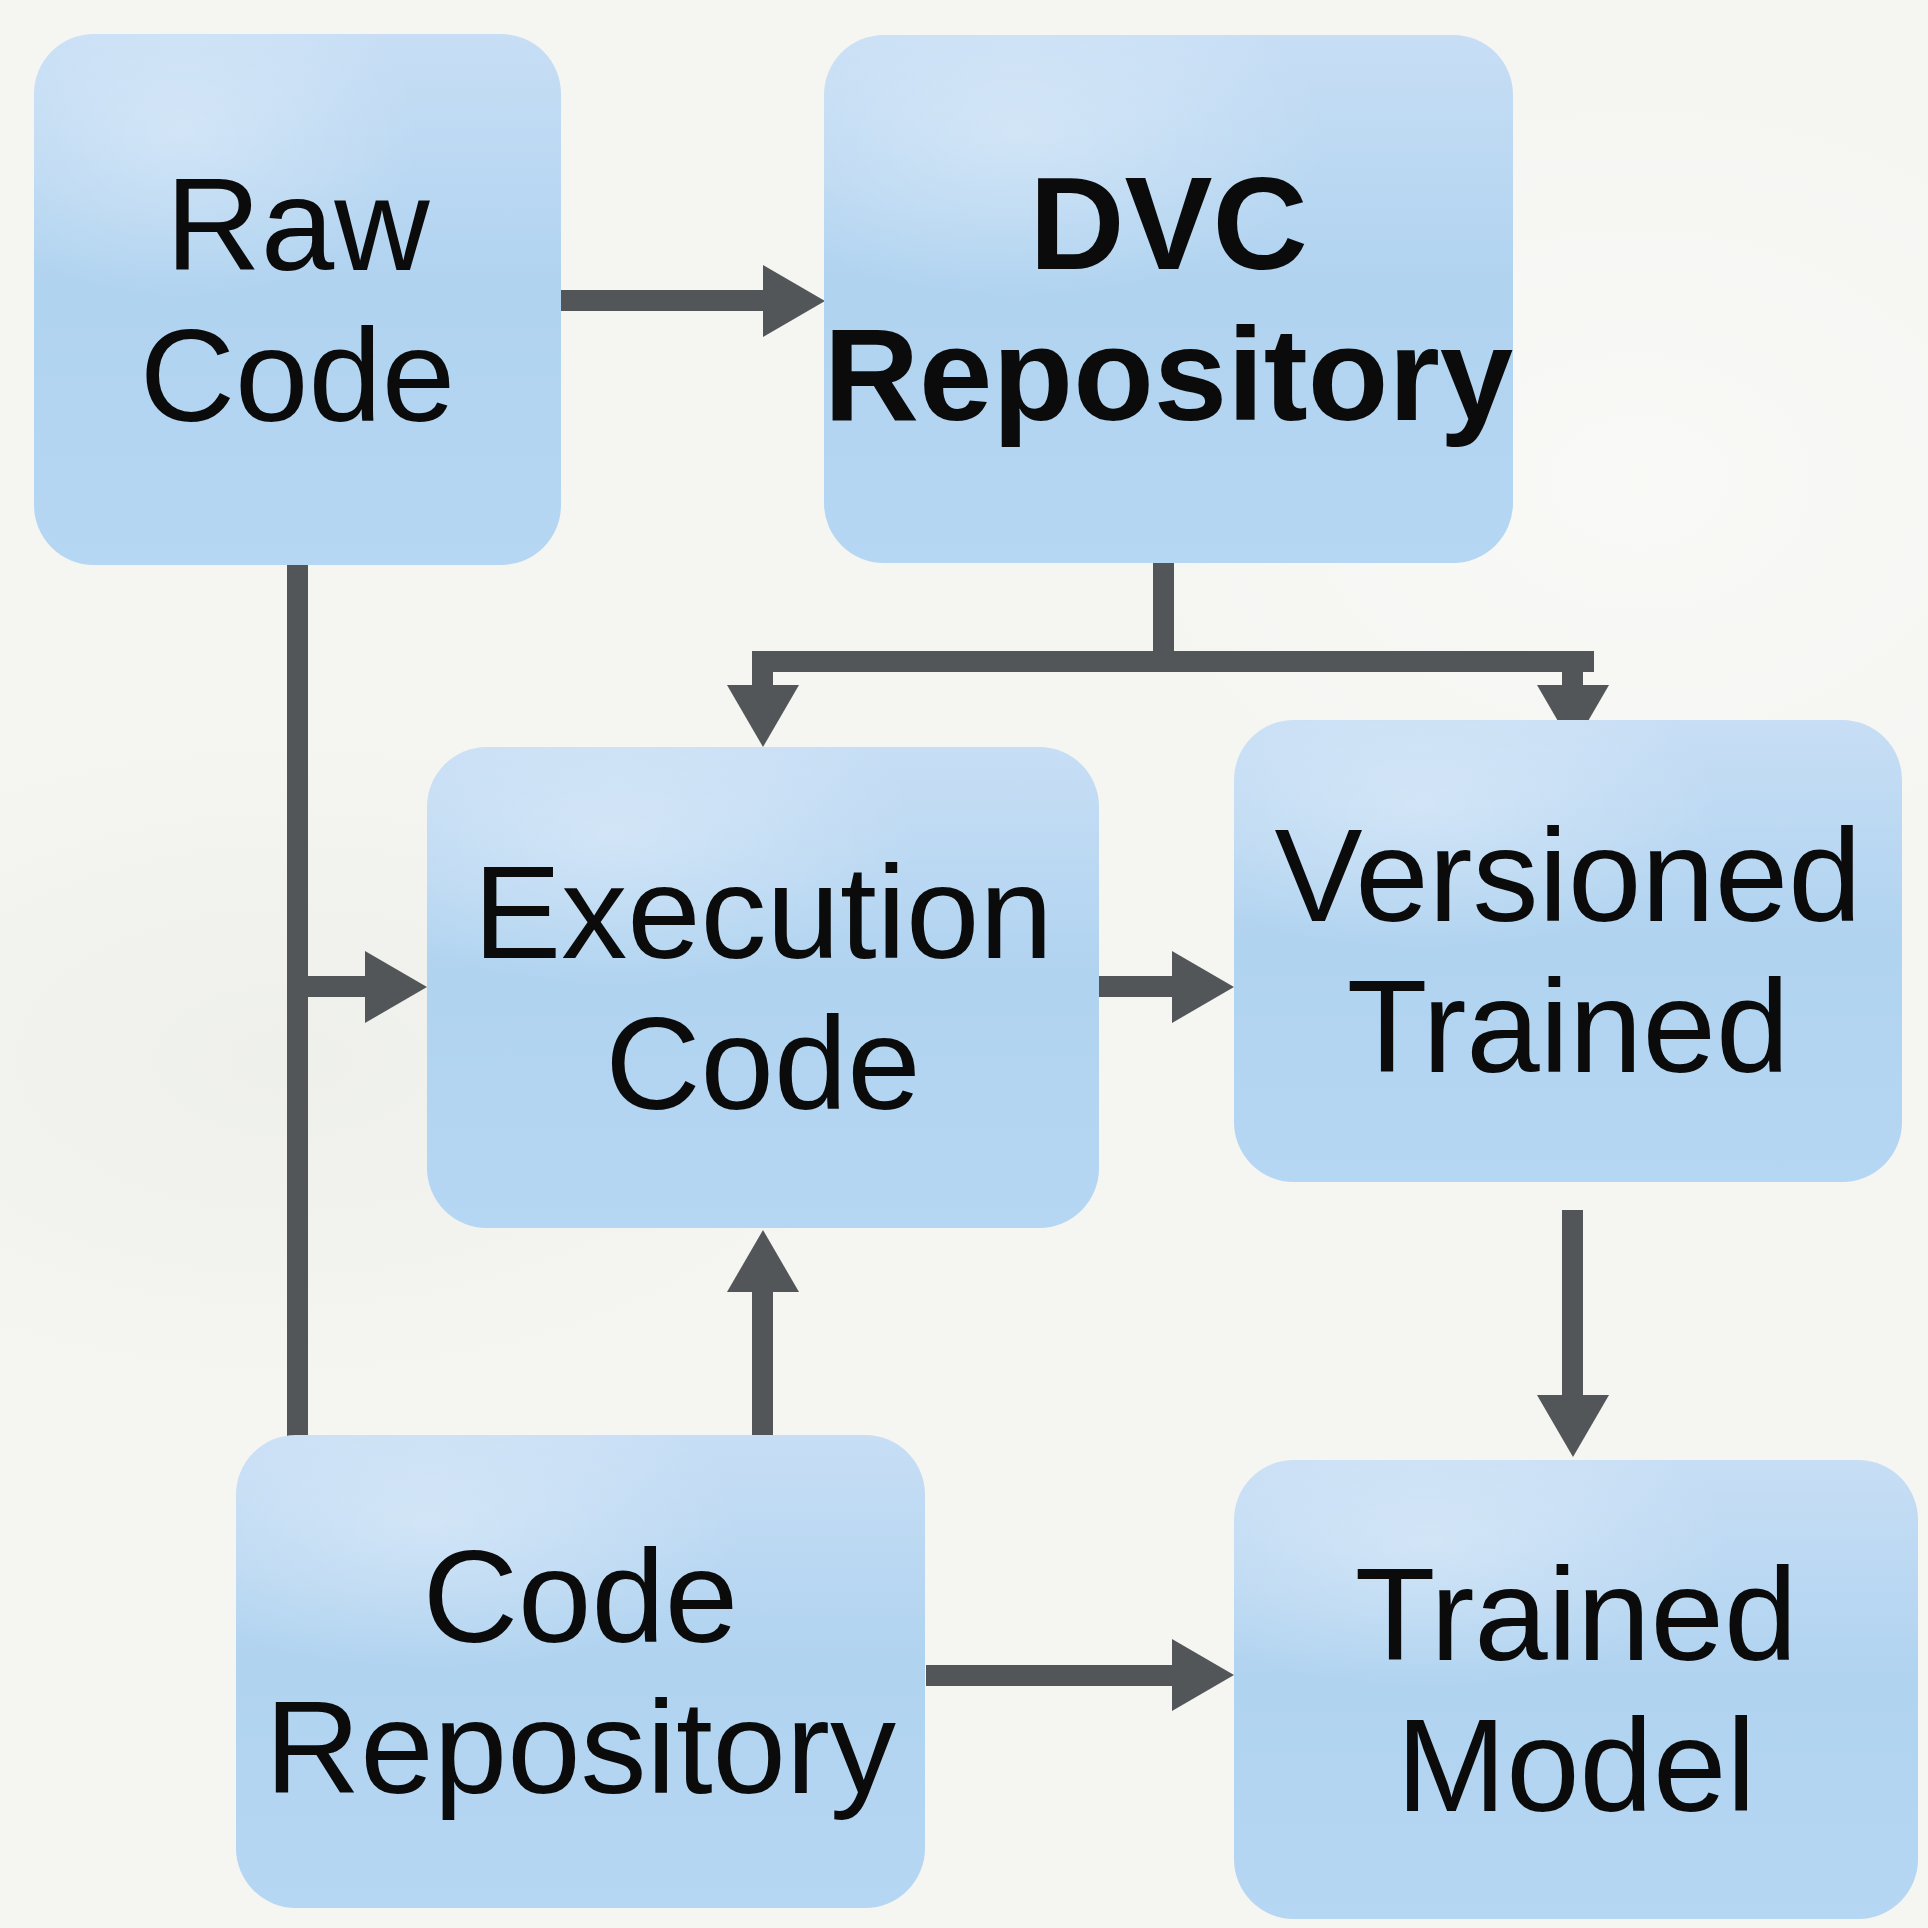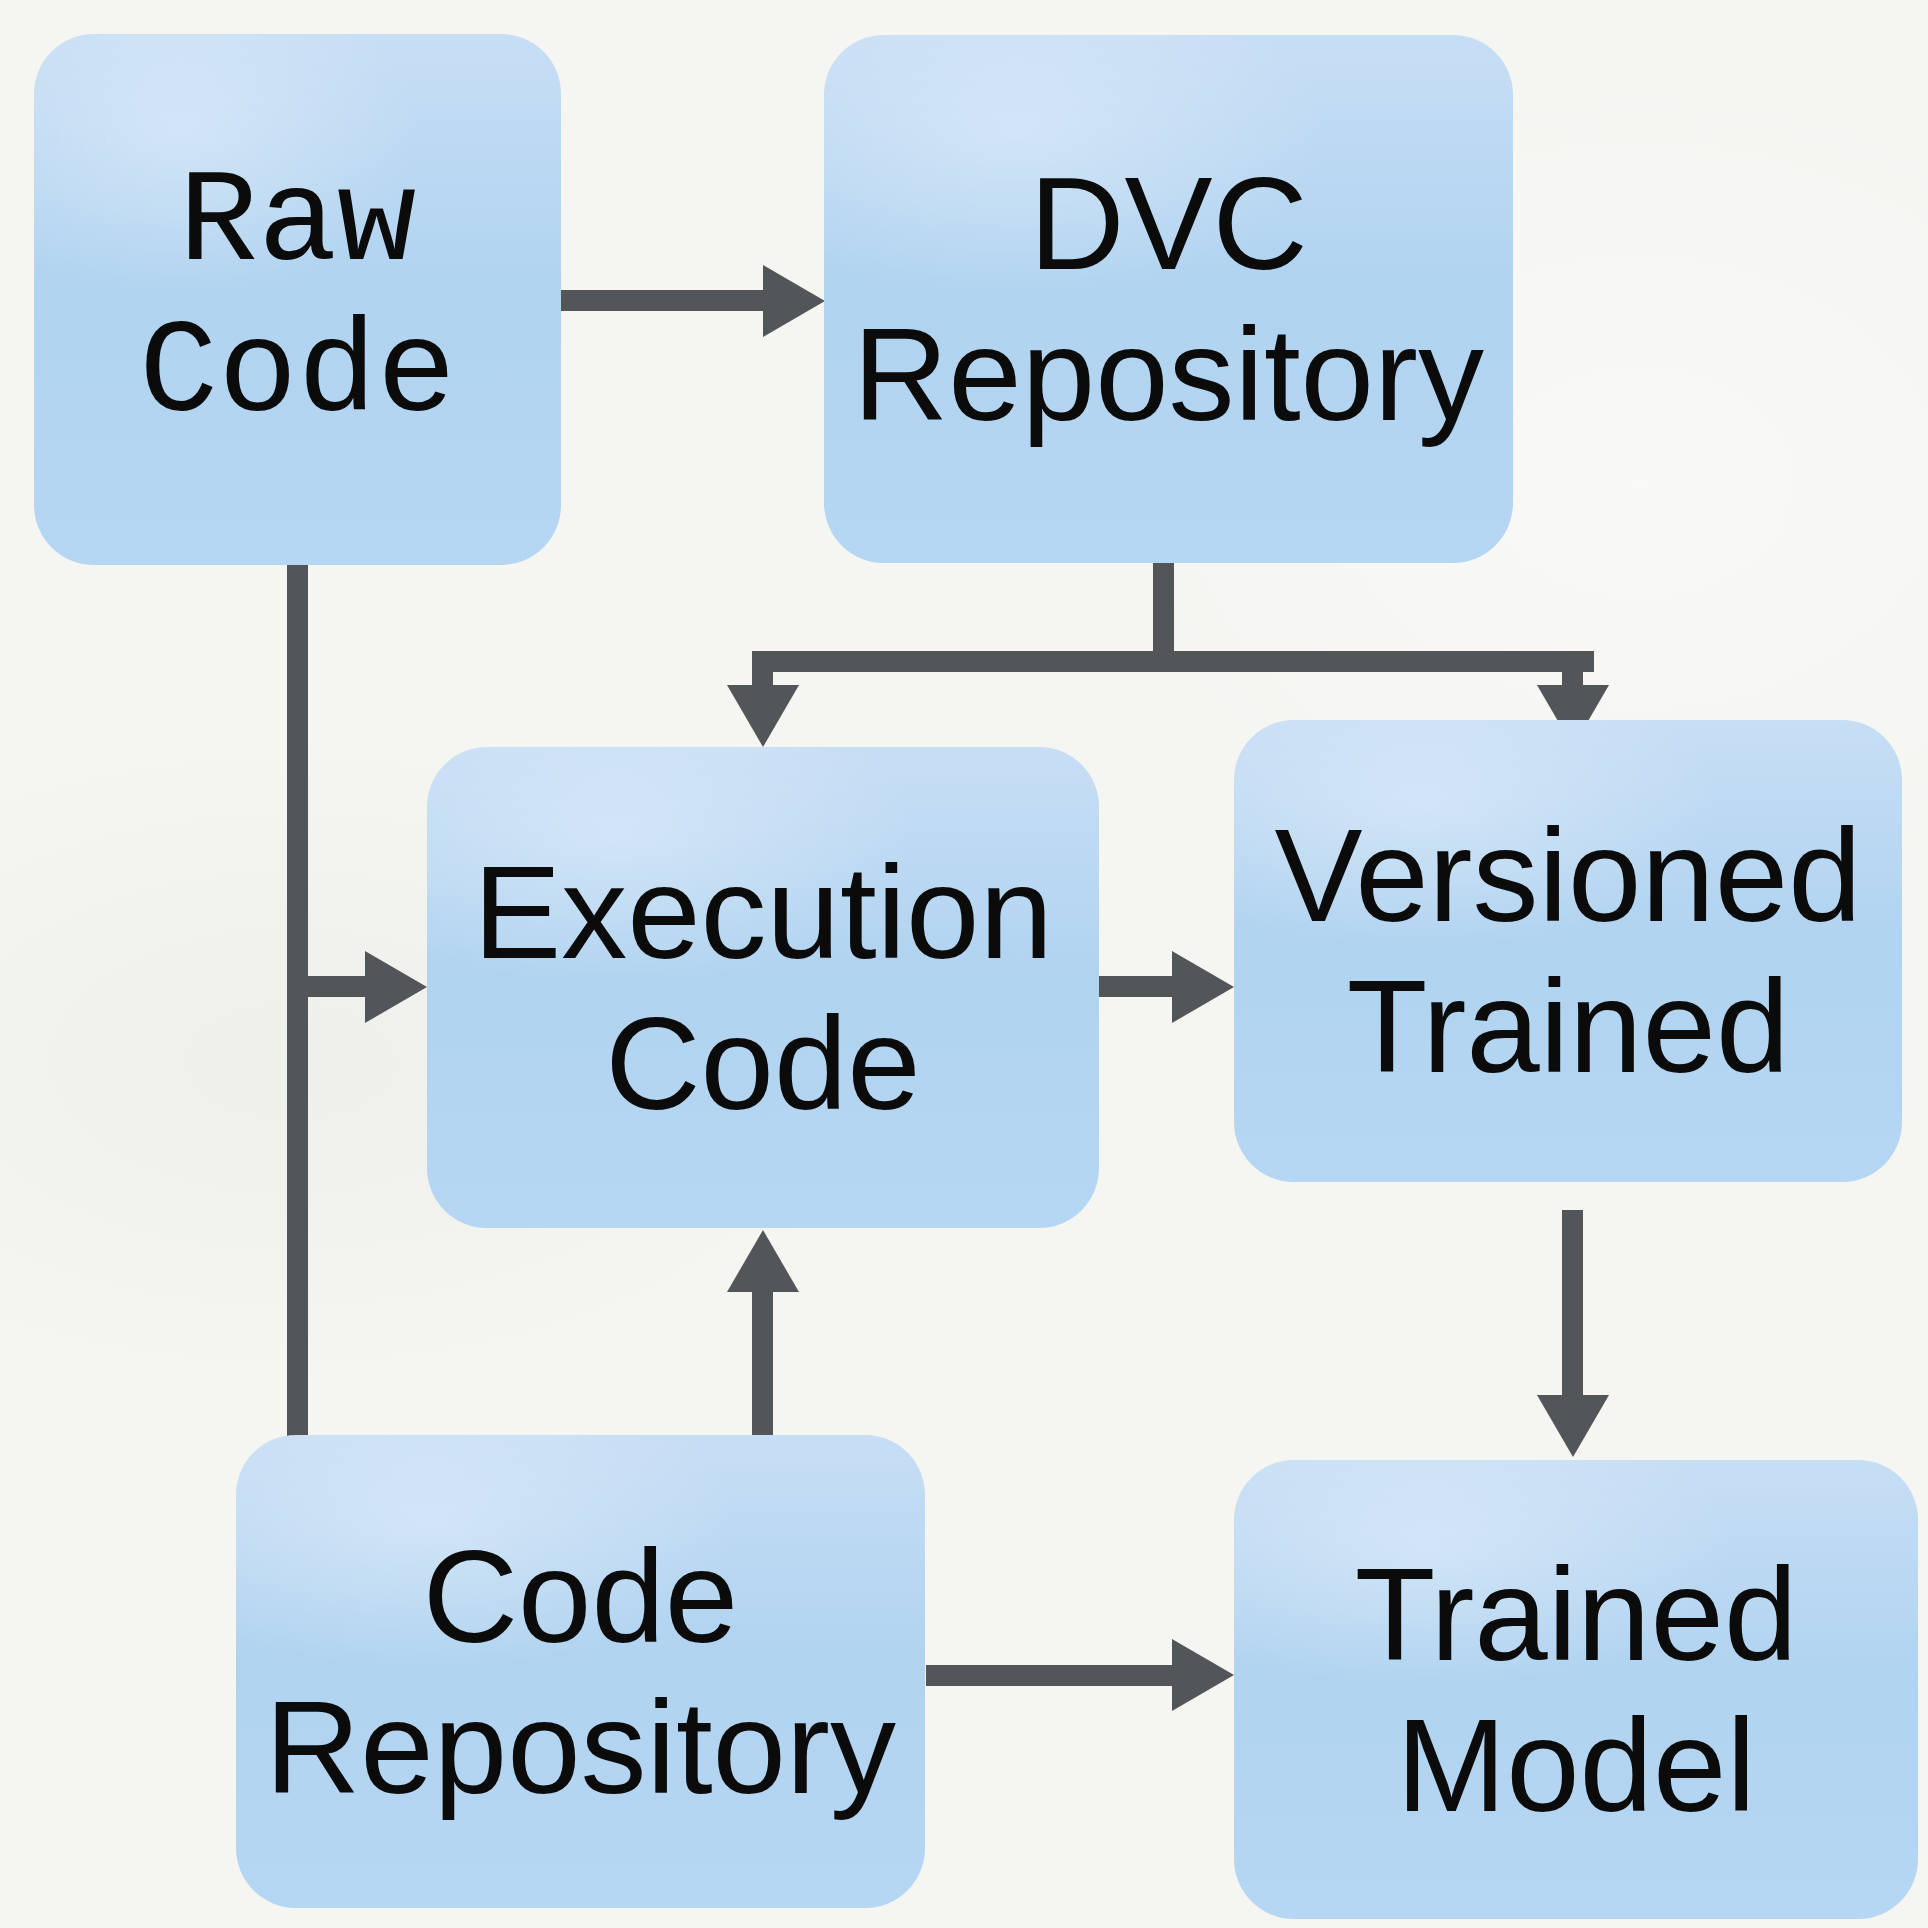--- a/index.html
+++ b/index.html
@@ -76,26 +76,26 @@
   <div>
     <div class="head up" style="left:727px;top:1230px;"></div>
     <div class="shaft" style="left:752px;top:1288px;width:21px;height:147px;"></div>
   </div>
 
   <div>
     <div class="shaft" style="left:926px;top:1665px;width:249px;height:21px;"></div>
     <div class="head right" style="left:1172px;top:1639px;"></div>
   </div>
 
-  <div class="node" style="left:34px;top:34px;width:527px;height:531px;font-family:Liberation Mono, monospace;">
+  <div class="node" style="left:34px;top:34px;width:527px;height:531px;">
     <span>Raw</span>
     <span>Code</span>
   </div>
 
-  <div class="node" style="left:824px;top:35px;width:689px;height:528px;">
+  <div class="node" style="left:824px;top:35px;width:689px;height:528px;font-weight:bold;">
     <span>DVC</span>
     <span>Repository</span>
   </div>
 
   <div class="node" style="left:427px;top:747px;width:672px;height:481px;">
     <span>Execution</span>
     <span>Code</span>
   </div>
 
   <div class="node" style="left:1234px;top:720px;width:668px;height:462px;">

